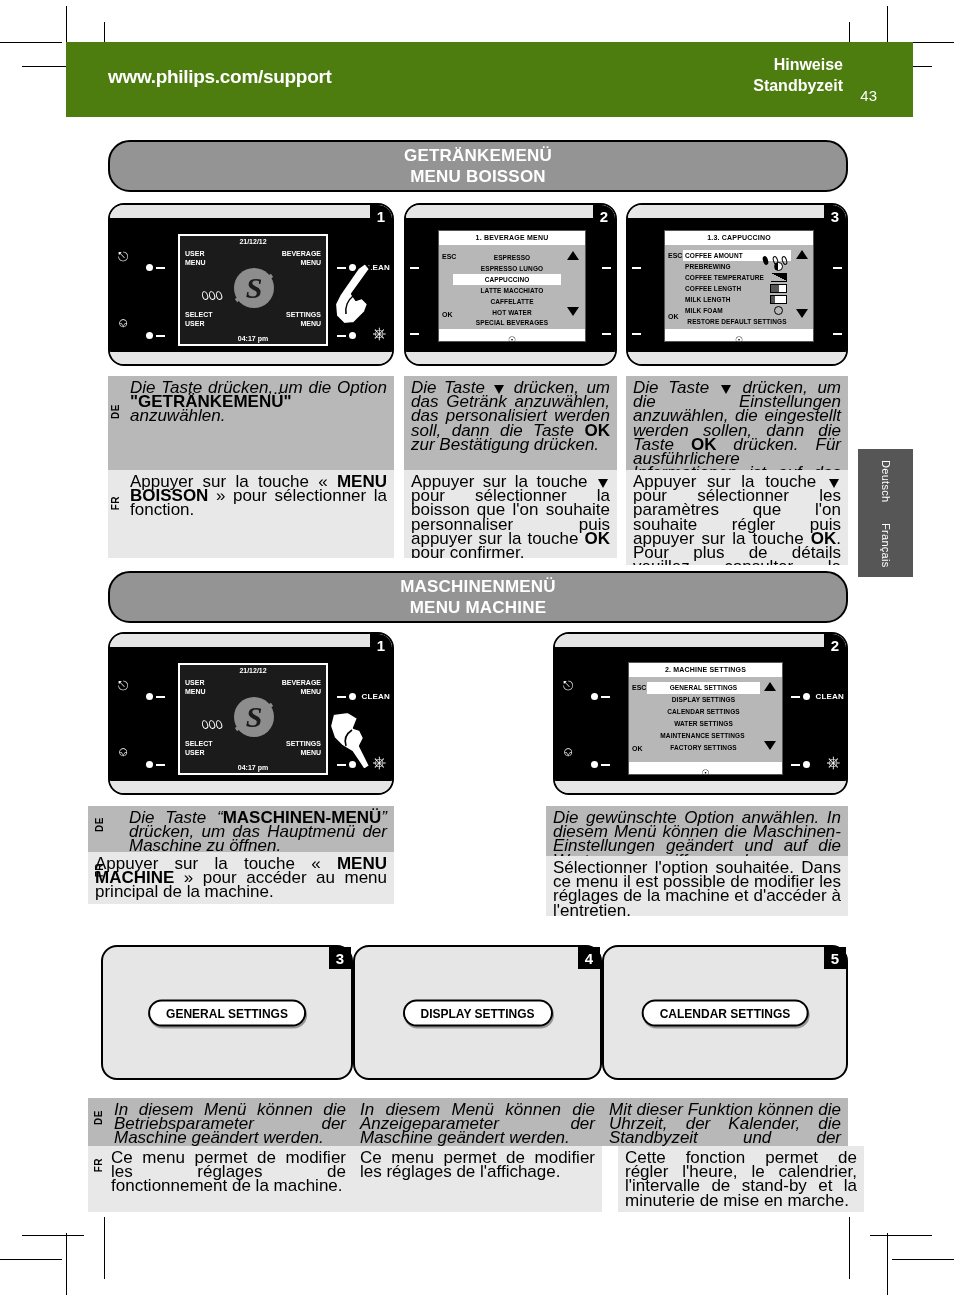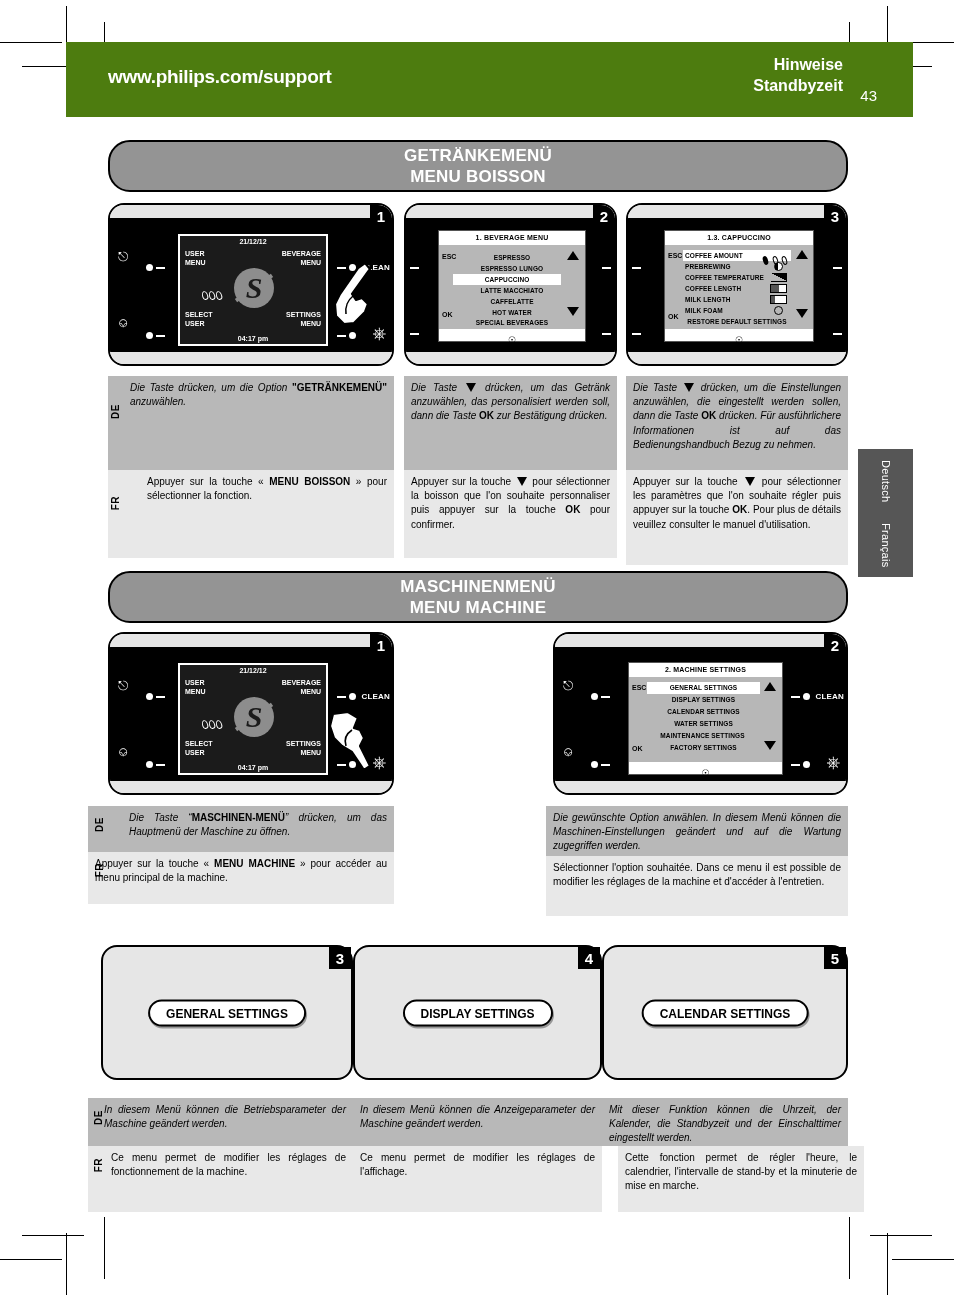--- a/index.html
+++ b/index.html
@@ -181,21 +181,21 @@
   .txt-de {
     background: #b8b8b8;
     font-style: italic;
     color: #000;
   }
   .txt-fr {
     background: #e8e8e8;
     color: #000;
   }
   .txt-inner {
-    font-size: 10px;
+    font-size: 17px;
     line-height: 14.2px;
     text-align: justify;
     padding: 5px 7px 4px 7px;
   }
   .txt-inner b { font-style: normal; font-weight: bold; }
   .lang-tag {
     position: absolute;
     left: 2px;
     font-size: 10px; font-weight: bold;
     writing-mode: vertical-rl;
@@ -411,21 +411,21 @@
 </div>
 
 <div class="txtbox txt-de" style="left:108px; top:376px; width:286px; height:94px;">
   <div class="lang-tag" style="top:28px;">DE</div>
   <div class="txt-inner" style="padding-left:22px;">
     <span>Die Taste drücken, um die Option </span><b>"GETRÄNKEMENÜ"</b><span> anzuwählen.</span>
   </div>
 </div>
 <div class="txtbox txt-fr" style="left:108px; top:470px; width:286px; height:88px;">
   <div class="lang-tag" style="top:26px;">FR</div>
-  <div class="txt-inner" style="padding-left:39px;">
+  <div class="txt-inner" style="padding-left:22px;">
     <span>Appuyer sur la touche « </span><b>MENU BOISSON</b><span> » pour sélectionner la fonction.</span>
   </div>
 </div>
 
 <div class="txtbox txt-de" style="left:404px; top:376px; width:213px; height:94px;">
   <div class="txt-inner">
     <span>Die Taste </span><span class="dn-tri"></span><span> drücken, um das Getränk anzuwählen, das personalisiert werden soll, dann die Taste </span><b>OK</b><span> zur Bestätigung drücken.</span>
   </div>
 </div>
 <div class="txtbox txt-fr" style="left:404px; top:470px; width:213px; height:88px;">
@@ -571,21 +571,21 @@
   <div class="panel-num">4</div>
   <div class="pillbtn">DISPLAY SETTINGS</div>
 </div>
 <div class="labelpanel" style="left:602px; top:945px; width:246px; height:135px;">
   <div class="panel-num">5</div>
   <div class="pillbtn">CALENDAR SETTINGS</div>
 </div>
 
 <div class="txtbox txt-de" style="left:88px; top:1098px; width:265px; height:48px;">
   <div class="lang-tag" style="top:12px; left:5px;">DE</div>
-  <div class="txt-inner" style="padding-left:16px;">In diesem Menü können die Betriebsparameter der Maschine geändert werden.</div>
+  <div class="txt-inner" style="padding-left:26px;">In diesem Menü können die Betriebsparameter der Maschine geändert werden.</div>
 </div>
 <div class="txtbox txt-fr" style="left:88px; top:1146px; width:265px; height:66px;">
   <div class="lang-tag" style="top:12px; left:5px;">FR</div>
   <div class="txt-inner" style="padding-left:23px;">Ce menu permet de modifier les réglages de fonctionnement de la machine.</div>
 </div>
 
 <div class="txtbox txt-de" style="left:353px; top:1098px; width:249px; height:48px;">
   <div class="txt-inner">In diesem Menü können die Anzeigeparameter der Maschine geändert werden.</div>
 </div>
 <div class="txtbox txt-fr" style="left:353px; top:1146px; width:249px; height:66px;">

